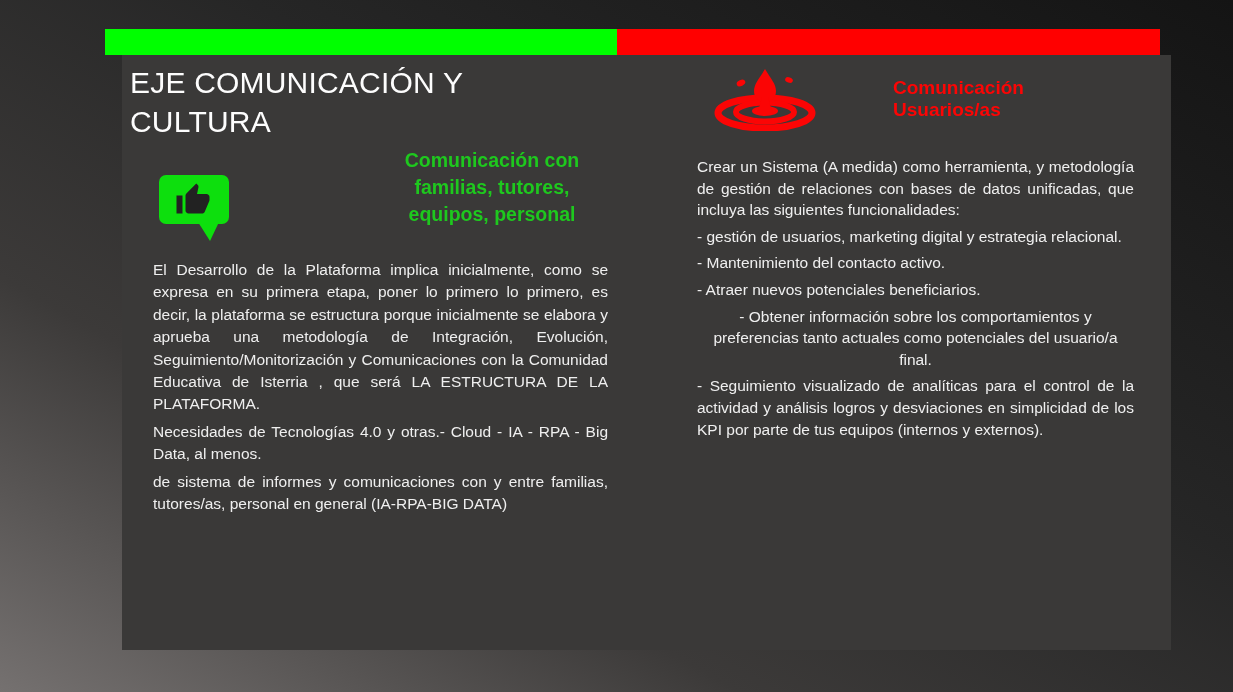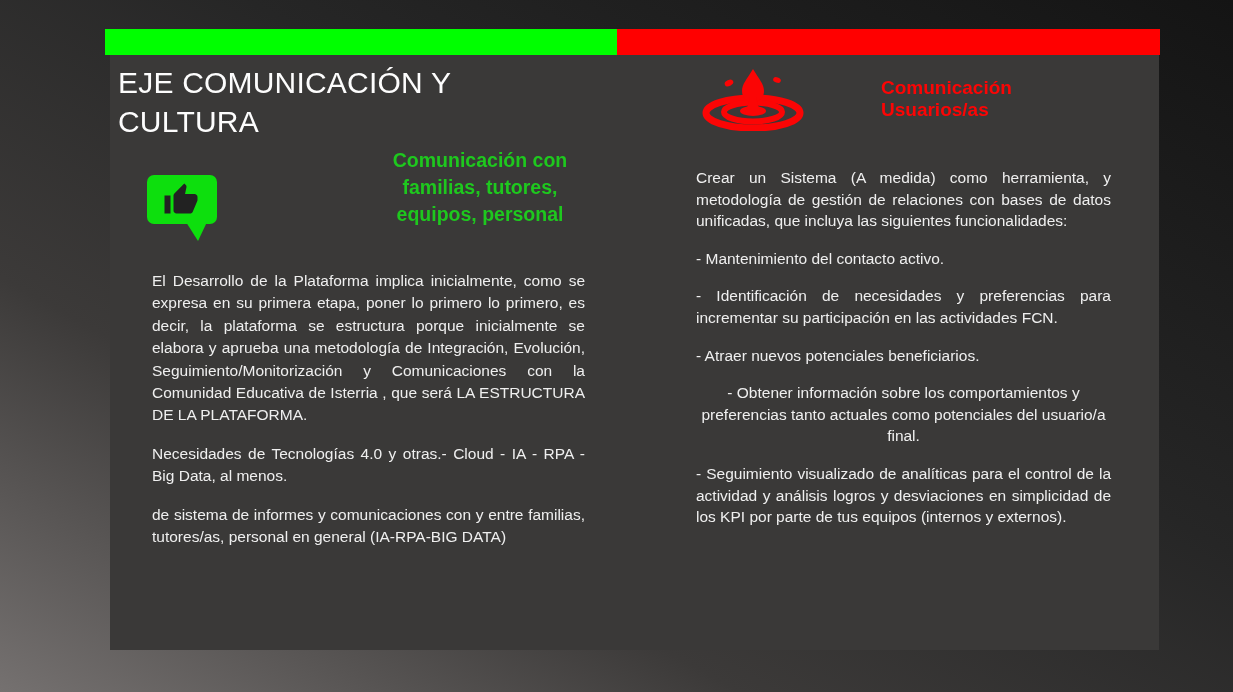--- a/index.html
+++ b/index.html
@@ -10,21 +10,21 @@
   }
   .canvas {
     position:relative; width:1233px; height:692px;
     background:linear-gradient(to left bottom, #141414 0%, #262626 40%, #3c3a39 70%, #757170 100%);
     overflow:hidden;
   }
   .top-bar { position:absolute; left:105px; top:29px; width:1055px; height:26px; display:flex; }
   .top-bar .green-seg { width:512px; height:100%; }
   .top-bar .red-seg { flex:1; height:100%; }
   .slide {
-    position:absolute; left:110px; top:55px; width:1049px; height:595px;
+    position:absolute; left:122px; top:55px; width:1049px; height:595px;
     background:#3a3938;
   }
   .slide-title {
     position:absolute; left:8px; top:8px; width:470px;
     color:#fdfdfd; font-size:30px; line-height:39px; font-weight:500;
     letter-spacing:0.2px;
   }
   .thumb-icon-box { position:absolute; left:36px; top:119px; width:72px; height:70px; }
   .green-heading {
     position:absolute; top:92px; right:559px; width:240px;
@@ -36,21 +36,21 @@
   }
   .splash-icon-box { position:absolute; left:592px; top:12px; width:102px; height:64px; }
   .red-heading {
     position:absolute; top:22px; right:38px; width:240px;
     text-align:left; font-weight:700; font-size:19px; line-height:22px;
   }
   .right-body {
     position:absolute; left:570px; top:96px; width:447px;
     color:#efefef; font-size:15.5px; line-height:21.6px;
   }
-  .para { margin:16px; text-align:justify; }
+  .para { margin:5px; text-align:justify; }
   .para.ragged { text-align:center; }
 </style>
 </head>
 <body>
 
 <div class="canvas">
 
   <div class="top-bar">
     <div class="green-seg" style="background:#00ff00;"></div>
     <div class="red-seg" style="background:#ff0000;"></div>
@@ -87,21 +87,21 @@
         <path d="M47 30 C48 36 45 40 43 46 L59 46 C57 40 54 36 55 30 Z" fill="#fb0505"></path>
         <ellipse cx="27" cy="16" rx="4.5" ry="3" fill="#fb0505" transform="rotate(-25 27 16)"></ellipse>
         <ellipse cx="75" cy="13" rx="4" ry="2.6" fill="#fb0505" transform="rotate(20 75 13)"></ellipse>
       </svg>
     </div>
 
     <div class="red-heading" style="color:#fb0505;">Comunicación Usuarios/as</div>
 
     <div class="right-body" id="right-paragraphs">
         <p class="para">Crear un Sistema  (A medida) como herramienta, y metodología de gestión de relaciones con bases de datos unificadas, que incluya las siguientes funcionalidades:</p>
+        <p class="para">- gestión de usuarios, marketing digital y estrategia relacional.</p>
         <p class="para">- Mantenimiento del contacto activo.</p>
-        <p class="para">- Identificación de necesidades y preferencias para incrementar su participación en las actividades FCN.</p>
         <p class="para">- Atraer nuevos potenciales beneficiarios.</p>
         <p class="para ragged">- Obtener información sobre los comportamientos y preferencias tanto actuales como potenciales del usuario/a final.</p>
         <p class="para">- Seguimiento visualizado de analíticas para el control de la actividad y análisis logros y desviaciones en simplicidad de los KPI por parte de tus equipos (internos y externos).</p>
       </div>
 
   </div>
 </div>
 
 </body></html>

